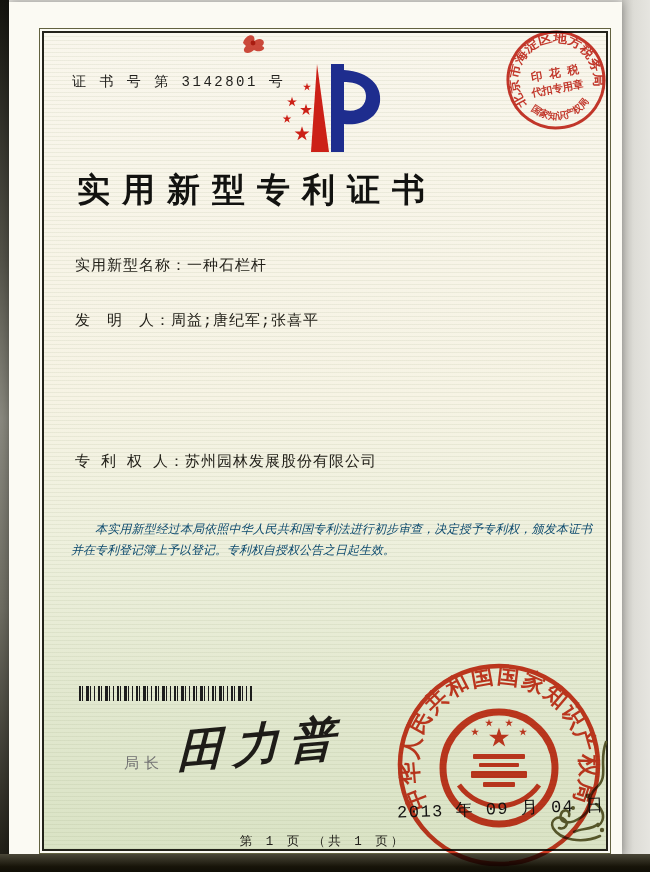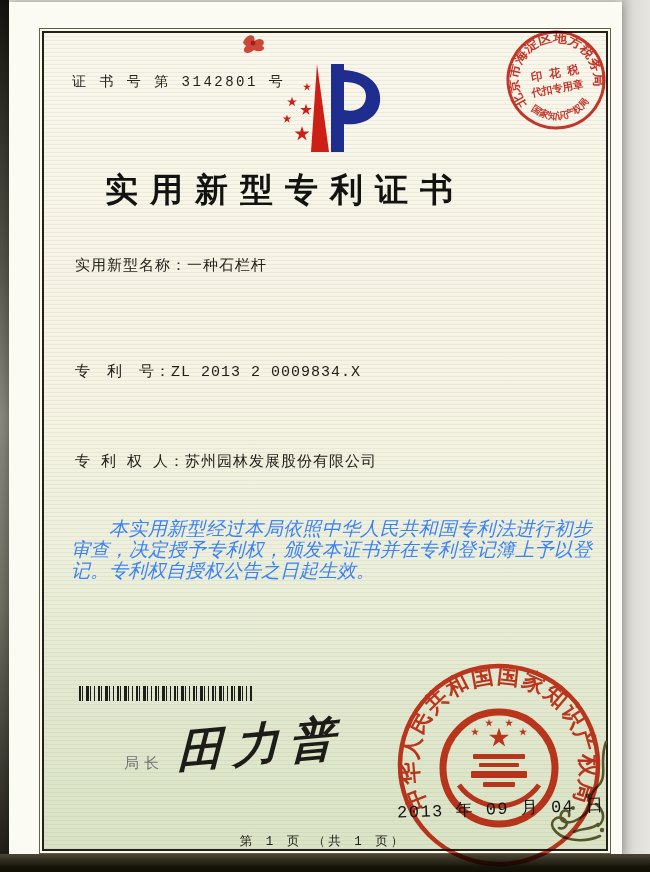--- a/index.html
+++ b/index.html
@@ -19,27 +19,27 @@
   
   .paper{left:9px;top:2px;width:613px;height:854px;background:#fbfaf3;
     box-shadow:0 0 10px rgba(0,0,0,.35);font-family:Liberation Mono, monospace;}
   
   .frame{left:30px;top:26px;width:566px;height:820px;border:1px solid #626240;padding:2px;box-sizing:content-box;}
   .frame-inner{width:100%;height:100%;box-sizing:border-box;border:2px solid #23221a;
     background:
       repeating-linear-gradient(0deg, rgba(125,140,95,.10) 0 1px, transparent 1px 4px),
       linear-gradient(180deg,#f9f6ec 0%,#f6f3e4 45%,#eef0dd 62%,#e2e8cf 82%,#dae3c5 100%);}
   .certno{left:63px;top:71px;font-size:14px;letter-spacing:2.5px;color:#23221f;}
-  .title{left:42px;top:166px;width:456px;text-align:center;font-size:33px;font-weight:700;
+  .title{left:14px;top:166px;width:456px;text-align:center;font-size:33px;font-weight:700;
     letter-spacing:12px;color:#121210;text-indent:12px;}
   .logo{left:273px;top:58px;}
   .ornament{left:228px;top:27px;}
   .row{left:66px;font-size:15px;color:#222019;letter-spacing:1px;white-space:nowrap;}
   .row .lab{margin-right:0;}
-  .body-text{left:62px;top:518px;width:521px;font-size:19px;line-height:21px;color:#3b82f6;
+  .body-text{left:62px;top:518px;width:521px;font-size:12px;line-height:21px;color:#0c4a6e;
     font-style:italic;text-align:justify;}
   .body-text p{margin:0;text-indent:2em;}
   .barcode{left:70px;top:684px;width:174px;height:15px;
     background:repeating-linear-gradient(90deg,
       #1d1d1d 0 2px,transparent 2px 3px,#1d1d1d 3px 4px,transparent 4px 7px,
       #1d1d1d 7px 10px,transparent 10px 11px,#1d1d1d 11px 12px,transparent 12px 15px,
       #1d1d1d 15px 16px,transparent 16px 19px);}
   .signer{left:115px;top:752px;font-size:15px;letter-spacing:5px;color:#737373;}
   .signature{left:168px;top:712px;font-size:46px;font-style:italic;font-weight:600;
     letter-spacing:10px;color:#1e1c18;transform:rotate(-5deg) skewX(-6deg);}
@@ -90,22 +90,22 @@
       <path d="M49,4 L62,4 L62,92 L49,92 Z"></path>
       <path d="M62,10 C88,12 100,26 98,42 C96,58 80,66 62,64 L62,50 C76,53 84,46 84,36 C84,26 74,22 62,22 Z"></path>
     </g>
   </svg>
 
   <div class="abs title z2">实用新型专利证书</div>
 
   <div class="abs row z2" style="top:254px">
     <span class="lab">实用新型名称：</span><span>一种石栏杆</span>
   </div>
-  <div class="abs row z2" style="top:360px">
-    <span class="lab">专　利　号：</span><span>ZL 2013 2 0009834.X</span>
+  <div class="abs row z2" style="top:309px">
+    <span class="lab">发　明　人：</span><span>周益;唐纪军;张喜平</span>
   </div>
   <div class="abs row z2" style="top:450px">
     <span class="lab">专 利 权 人：</span><span>苏州园林发展股份有限公司</span>
   </div>
 
   <div class="abs body-text z2">
     <p>本实用新型经过本局依照中华人民共和国专利法进行初步审查，决定授予专利权，颁发本证书并在专利登记簿上予以登记。专利权自授权公告之日起生效。</p>
   </div>
 
   <div class="abs barcode z2"></div>

